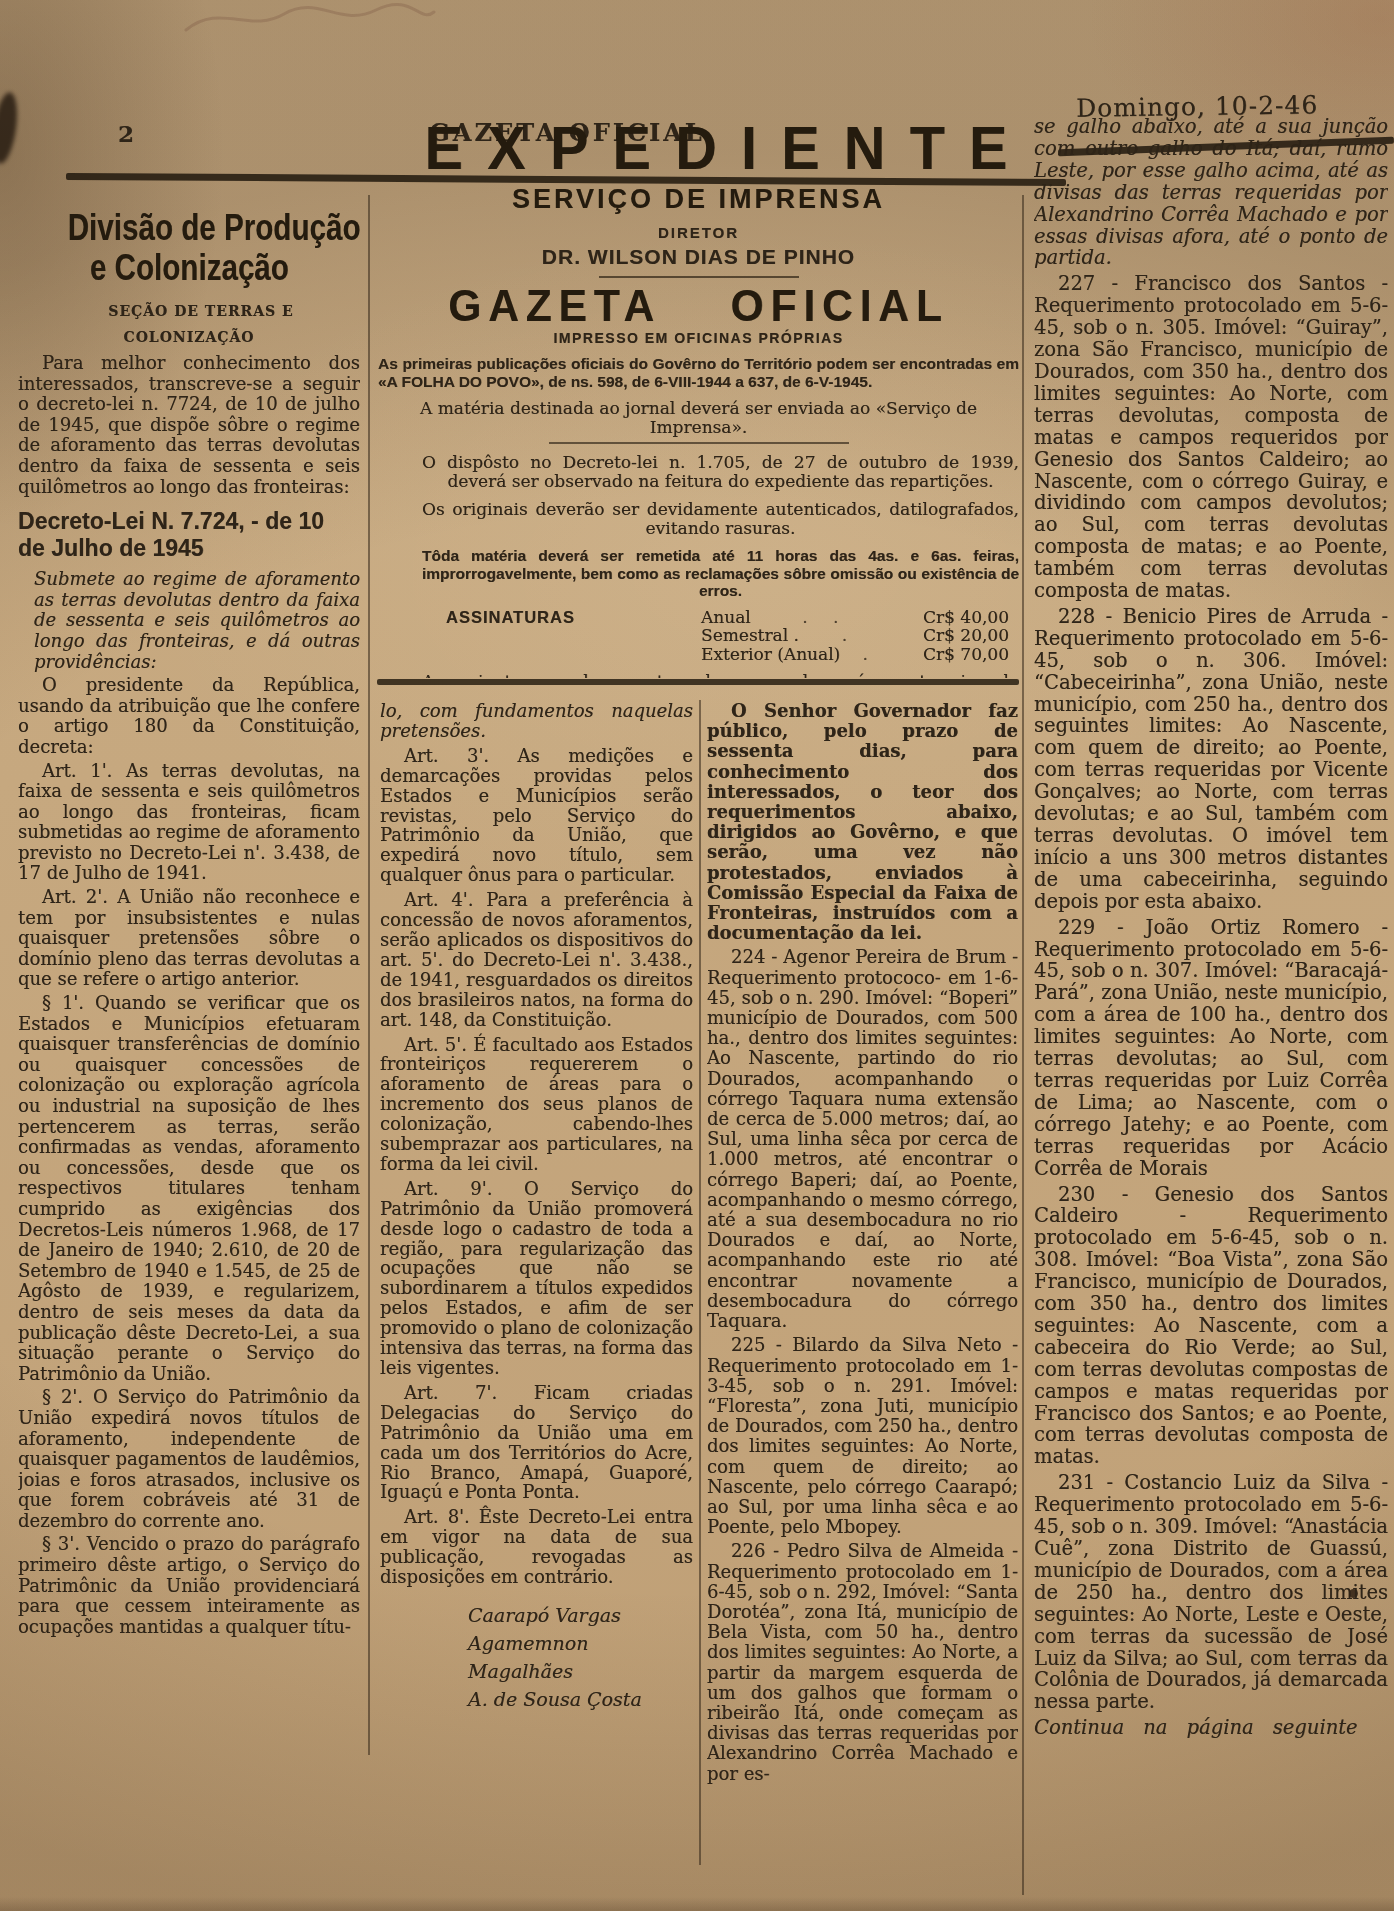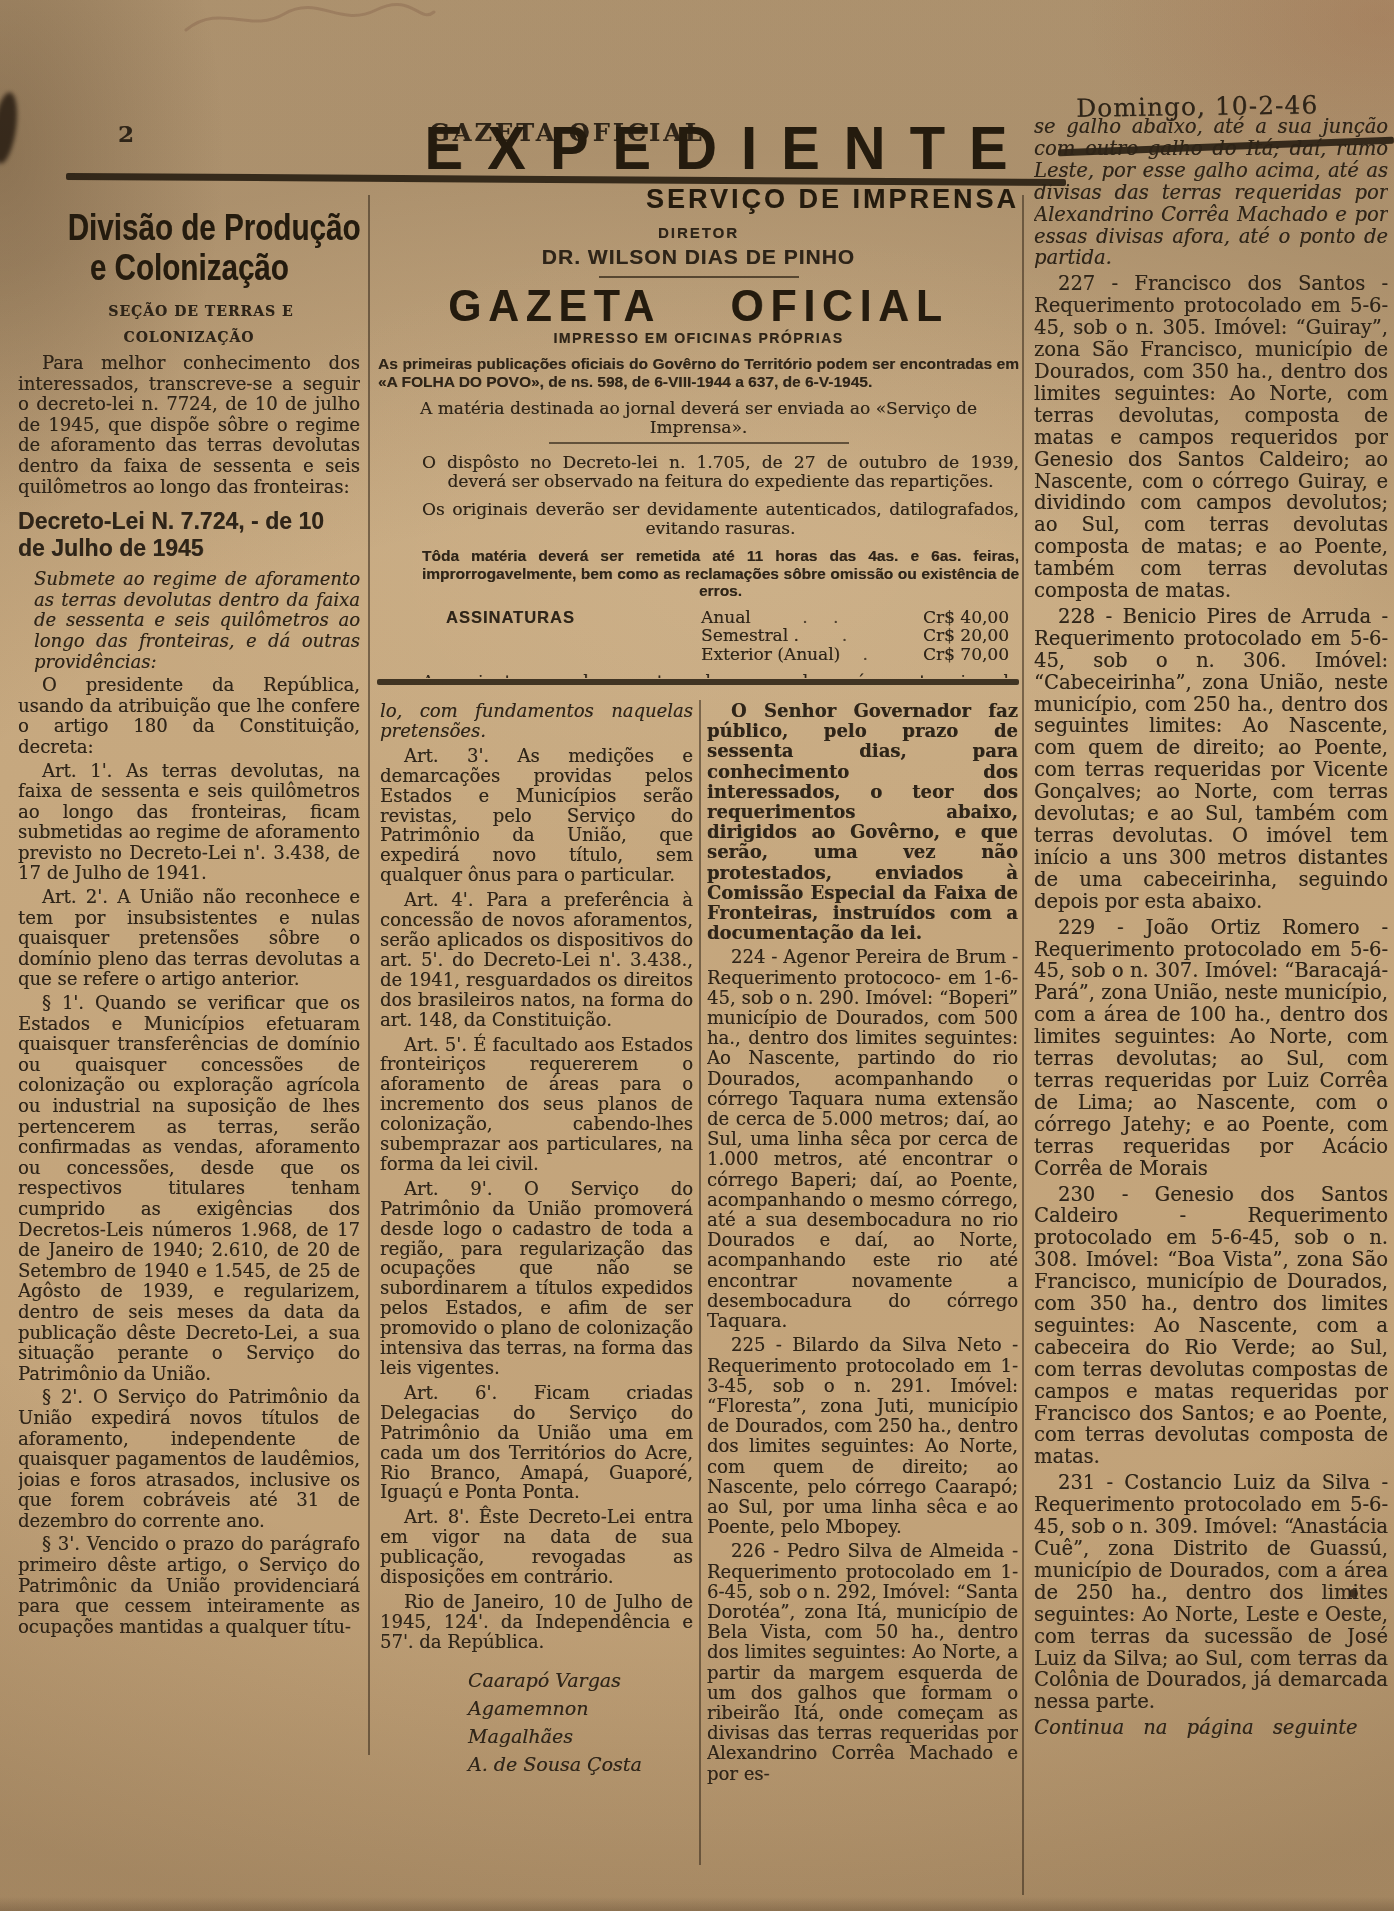--- a/index.html
+++ b/index.html
@@ -43,21 +43,21 @@
   .division-title{text-align:center;font-weight:bold;font-size:37px;line-height:40px;color:#241b0e;margin-bottom:10px;}
   .division-title .squeeze{display:inline-block;transform:scaleX(.80);white-space:nowrap;}
   .section-heading{text-align:center;font-weight:bold;font-size:14px;line-height:26px;letter-spacing:1px;margin:0 14px 14px 14px;text-indent:0;}
   .col1-intro{margin-bottom:8px;}
   .decree-title{font-weight:bold;font-size:24px;line-height:27px;margin:10px 0 8px 0;text-align:left;text-indent:0;transform:scaleX(.96);transform-origin:left;}
   .decree-summary{font-style:italic;padding-left:16px;text-indent:-16px;margin-bottom:10px;}
 
   
   .expediente{position:absolute;left:378px;top:116px;width:641px;height:562px;overflow:hidden;}
   .exp-title{text-align:center;font-weight:bold;font-size:62px;line-height:64px;letter-spacing:26px;text-indent:26px;white-space:nowrap;transform:scaleX(.93);color:#241b0e;}
-  .exp-service{text-align:right;font-weight:bold;font-size:27px;letter-spacing:3px;margin-top:4px;color:#241b0e;}
+  .exp-service{text-align:center;font-weight:bold;font-size:27px;letter-spacing:3px;margin-top:4px;color:#241b0e;}
   .exp-dir-label{text-align:center;font-weight:bold;font-size:15px;letter-spacing:2px;margin-top:9px;}
   .exp-dir-name{text-align:center;font-weight:bold;font-size:21px;letter-spacing:1px;margin-top:4px;}
   .exp-rule-sm{width:200px;height:2px;background:rgba(45,34,20,.7);margin:7px auto 5px auto;}
   .exp-logo{text-align:center;font-weight:bold;font-size:44px;line-height:46px;letter-spacing:7px;word-spacing:54px;color:#241b0e;transform:scaleX(.97);}
   .exp-printed{text-align:center;font-weight:bold;font-size:14px;letter-spacing:1.5px;margin-top:1px;}
   .exp-p{margin:9px 0 0 0;text-align:justify;}
   .exp-p.sm{font-size:15.5px;line-height:17.5px;font-weight:bold;}
   .exp-p.sf{font-size:17px;line-height:19px;}
   .exp-p.center-last{text-align-last:center;margin-left:44px;}
   .exp-p.oneline{text-align:center;}
@@ -169,23 +169,22 @@
     <p class="exp-p sf center-last">As assinaturas podem ser tomadas em qualquer época, terminando no último dia do mês em que se vencerem.</p>
 
   </div>
 
   <div class="bodycol colA">
     <p class="noindent">lo, com fundamentos naquelas pretensões.</p>
     <p>Art. 3'. As medições e demarcações providas pelos Estados e Municípios serão revistas, pelo Serviço do Patrimônio da União, que expedirá novo título, sem qualquer ônus para o particular.</p>
     <p>Art. 4'. Para a preferência à concessão de novos aforamentos, serão aplicados os dispositivos do art. 5'. do Decreto-Lei n'. 3.438., de 1941, resguardados os direitos dos brasileiros natos, na forma do art. 148, da Constituição.</p>
     <p>Art. 5'. É facultado aos Estados fronteiriços requererem o aforamento de áreas para o incremento dos seus planos de colonização, cabendo-lhes subemprazar aos particulares, na forma da lei civil.</p>
     <p>Art. 9'. O Serviço do Patrimônio da União promoverá desde logo o cadastro de toda a região, para regularização das ocupações que não se subordinarem a títulos expedidos pelos Estados, e afim de ser promovido o plano de colonização intensiva das terras, na forma das leis vigentes.</p>
-    <p>Art. 6'. Ficam criadas Delegacias do Serviço do Patrimônio da União uma em cada um dos Territórios do Acre, Rio Branco, Amapá, Guaporé, Iguaçú e Ponta Ponta.</p>
+    <p>Art. 7'. Ficam criadas Delegacias do Serviço do Patrimônio da União uma em cada um dos Territórios do Acre, Rio Branco, Amapá, Guaporé, Iguaçú e Ponta Ponta.</p>
     <p>Art. 8'. Êste Decreto-Lei entra em vigor na data de sua publicação, revogadas as disposições em contrário.</p>
-    <p>Rio de Janeiro, 10 de Julho de 1945, 124'. da Independência e 57'. da República.</p>
     <div class="signatures">
       <div>Caarapó Vargas</div>
       <div>Agamemnon Magalhães</div>
       <div>A. de Sousa Çosta</div>
     </div>
   </div>
 
   <div class="bodycol colB">
     <p class="lead">O Senhor Governador faz público, pelo prazo de sessenta dias, para conhecimento dos interessados, o teor dos requerimentos abaixo, dirigidos ao Govêrno, e que serão, uma vez não protestados, enviados à Comissão Especial da Faixa de Fronteiras, instruídos com a documentação da lei.</p>
     <p>224 - Agenor Pereira de Brum - Requerimento protococo- em 1-6-45, sob o n. 290. Imóvel: “Boperi” município de Dourados, com 500 ha., dentro dos limites seguintes: Ao Nascente, partindo do rio Dourados, acompanhando o córrego Taquara numa extensão de cerca de 5.000 metros; daí, ao Sul, uma linha sêca por cerca de 1.000 metros, até encontrar o córrego Baperi; daí, ao Poente, acompanhando o mesmo córrego, até a sua desembocadura no rio Dourados e daí, ao Norte, acompanhando este rio até encontrar novamente a desembocadura do córrego Taquara.</p>

